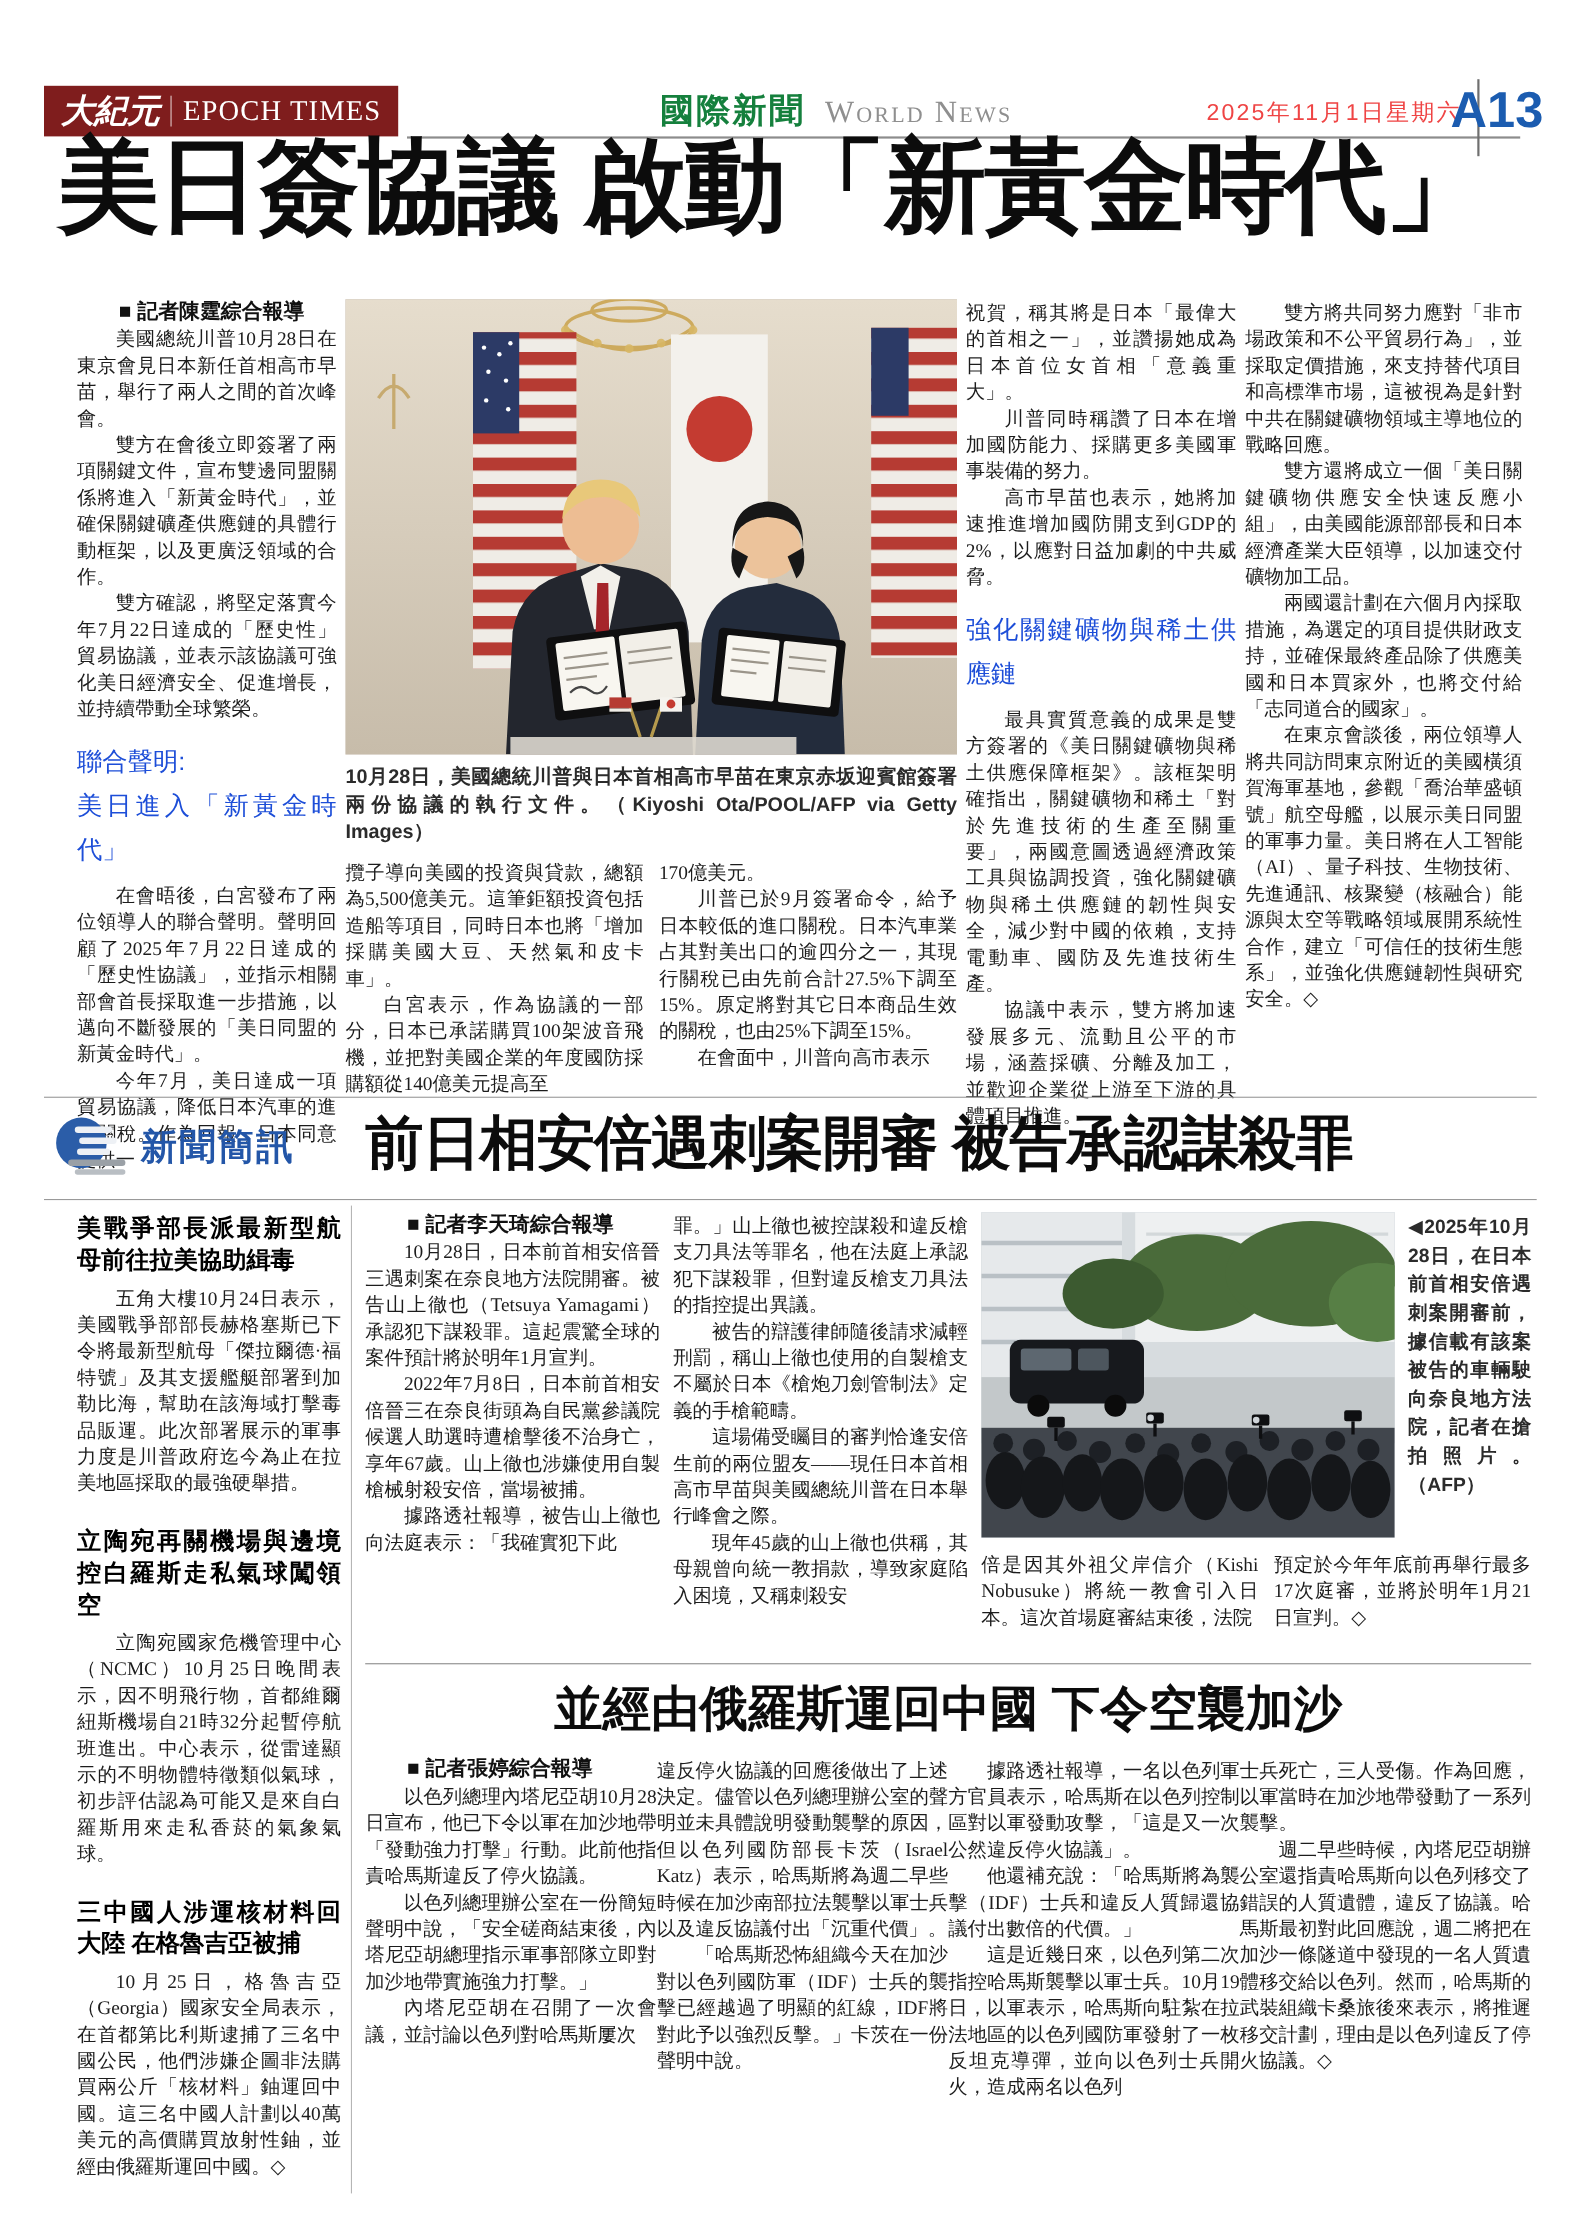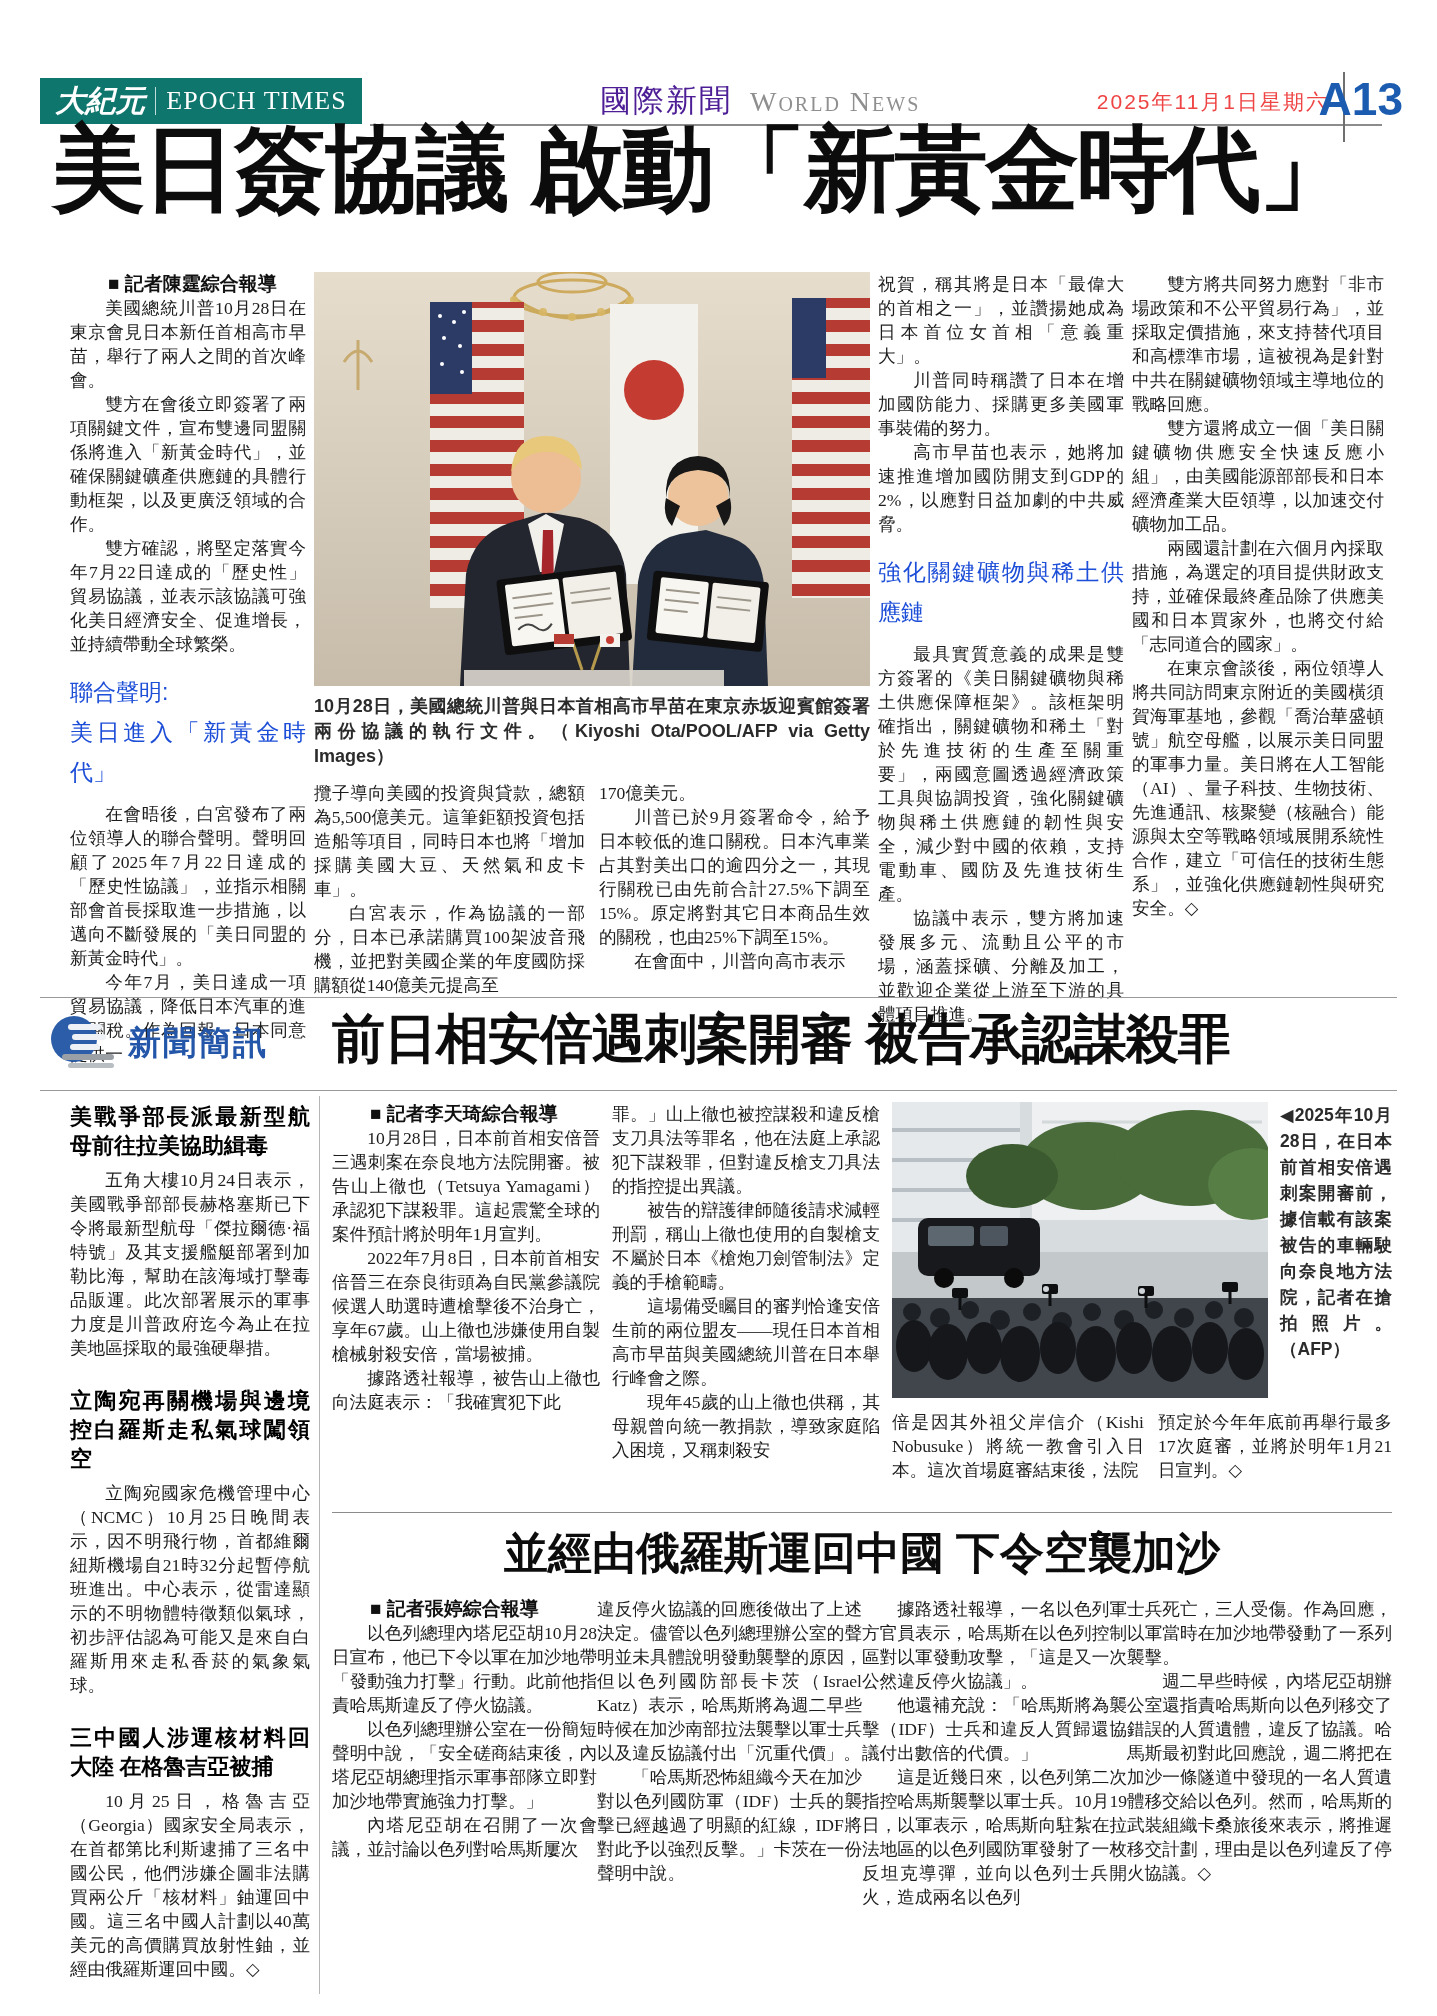--- a/index.html
+++ b/index.html
@@ -1,26 +1,26 @@
 <!DOCTYPE html>
 <html><head>
 <meta charset="utf-8">
 <style>
   html,body{margin:0;padding:0;background:#ffffff;}
   .page{position:relative;width:1437px;height:2016px;background:#fff;overflow:hidden;
         font-family:"Liberation Sans","DejaVu Sans",sans-serif;color:#1b1b1b;}
   
   .hdr{position:absolute;left:40px;top:72px;width:1357px;height:72px;}
-  .brandbox{position:absolute;left:0;top:6px;width:322px;height:46px;background:#0f766e;
+  .brandbox{position:absolute;left:0;top:6px;width:322px;height:46px;background:#7f1d1d;
             display:flex;align-items:center;justify-content:center;gap:10px;}
   .brand-cn{color:#fff;font-size:30px;font-weight:700;font-family:"DejaVu Serif","Liberation Serif",serif;font-style:italic;}
   .brand-sep{width:1px;height:28px;background:rgba(255,255,255,.75);}
   .brand-en{color:#fff;font-size:26px;font-family:"Liberation Serif","DejaVu Serif",serif;letter-spacing:1px;}
   .sec-center{position:absolute;left:560px;top:8px;display:flex;align-items:baseline;gap:18px;}
-  .sec-cn{font-size:31px;font-weight:400;color:#4c1d95;letter-spacing:2px;}
+  .sec-cn{font-size:31px;font-weight:700;color:#15803d;letter-spacing:2px;}
   .sec-en{font-size:28px;color:#8f8f8f;font-family:"Liberation Serif","DejaVu Serif",serif;font-variant:small-caps;letter-spacing:2px;}
   .hdr-rule{position:absolute;left:330px;top:52px;width:1012px;height:2px;background:#8c8c8c;}
   .hdr-date{position:absolute;right:68px;top:16px;font-size:21px;color:#ef4444;letter-spacing:2px;}
   .hdr-vrule{position:absolute;right:52px;top:0px;width:2px;height:70px;background:#6f6f6f;}
   .page-no{position:absolute;right:-6px;top:0px;font-size:46px;font-weight:800;color:#1b5cb0;}
   
   .lead-headline{position:absolute;left:52px;top:116px;width:1340px;font-size:93px;font-weight:900;
                  color:#0c0c0c;letter-spacing:-2px;white-space:nowrap;line-height:1.15;}
   
   .bt{font-family:"Liberation Serif","DejaVu Serif",serif;font-size:17.6px;line-height:24px;

